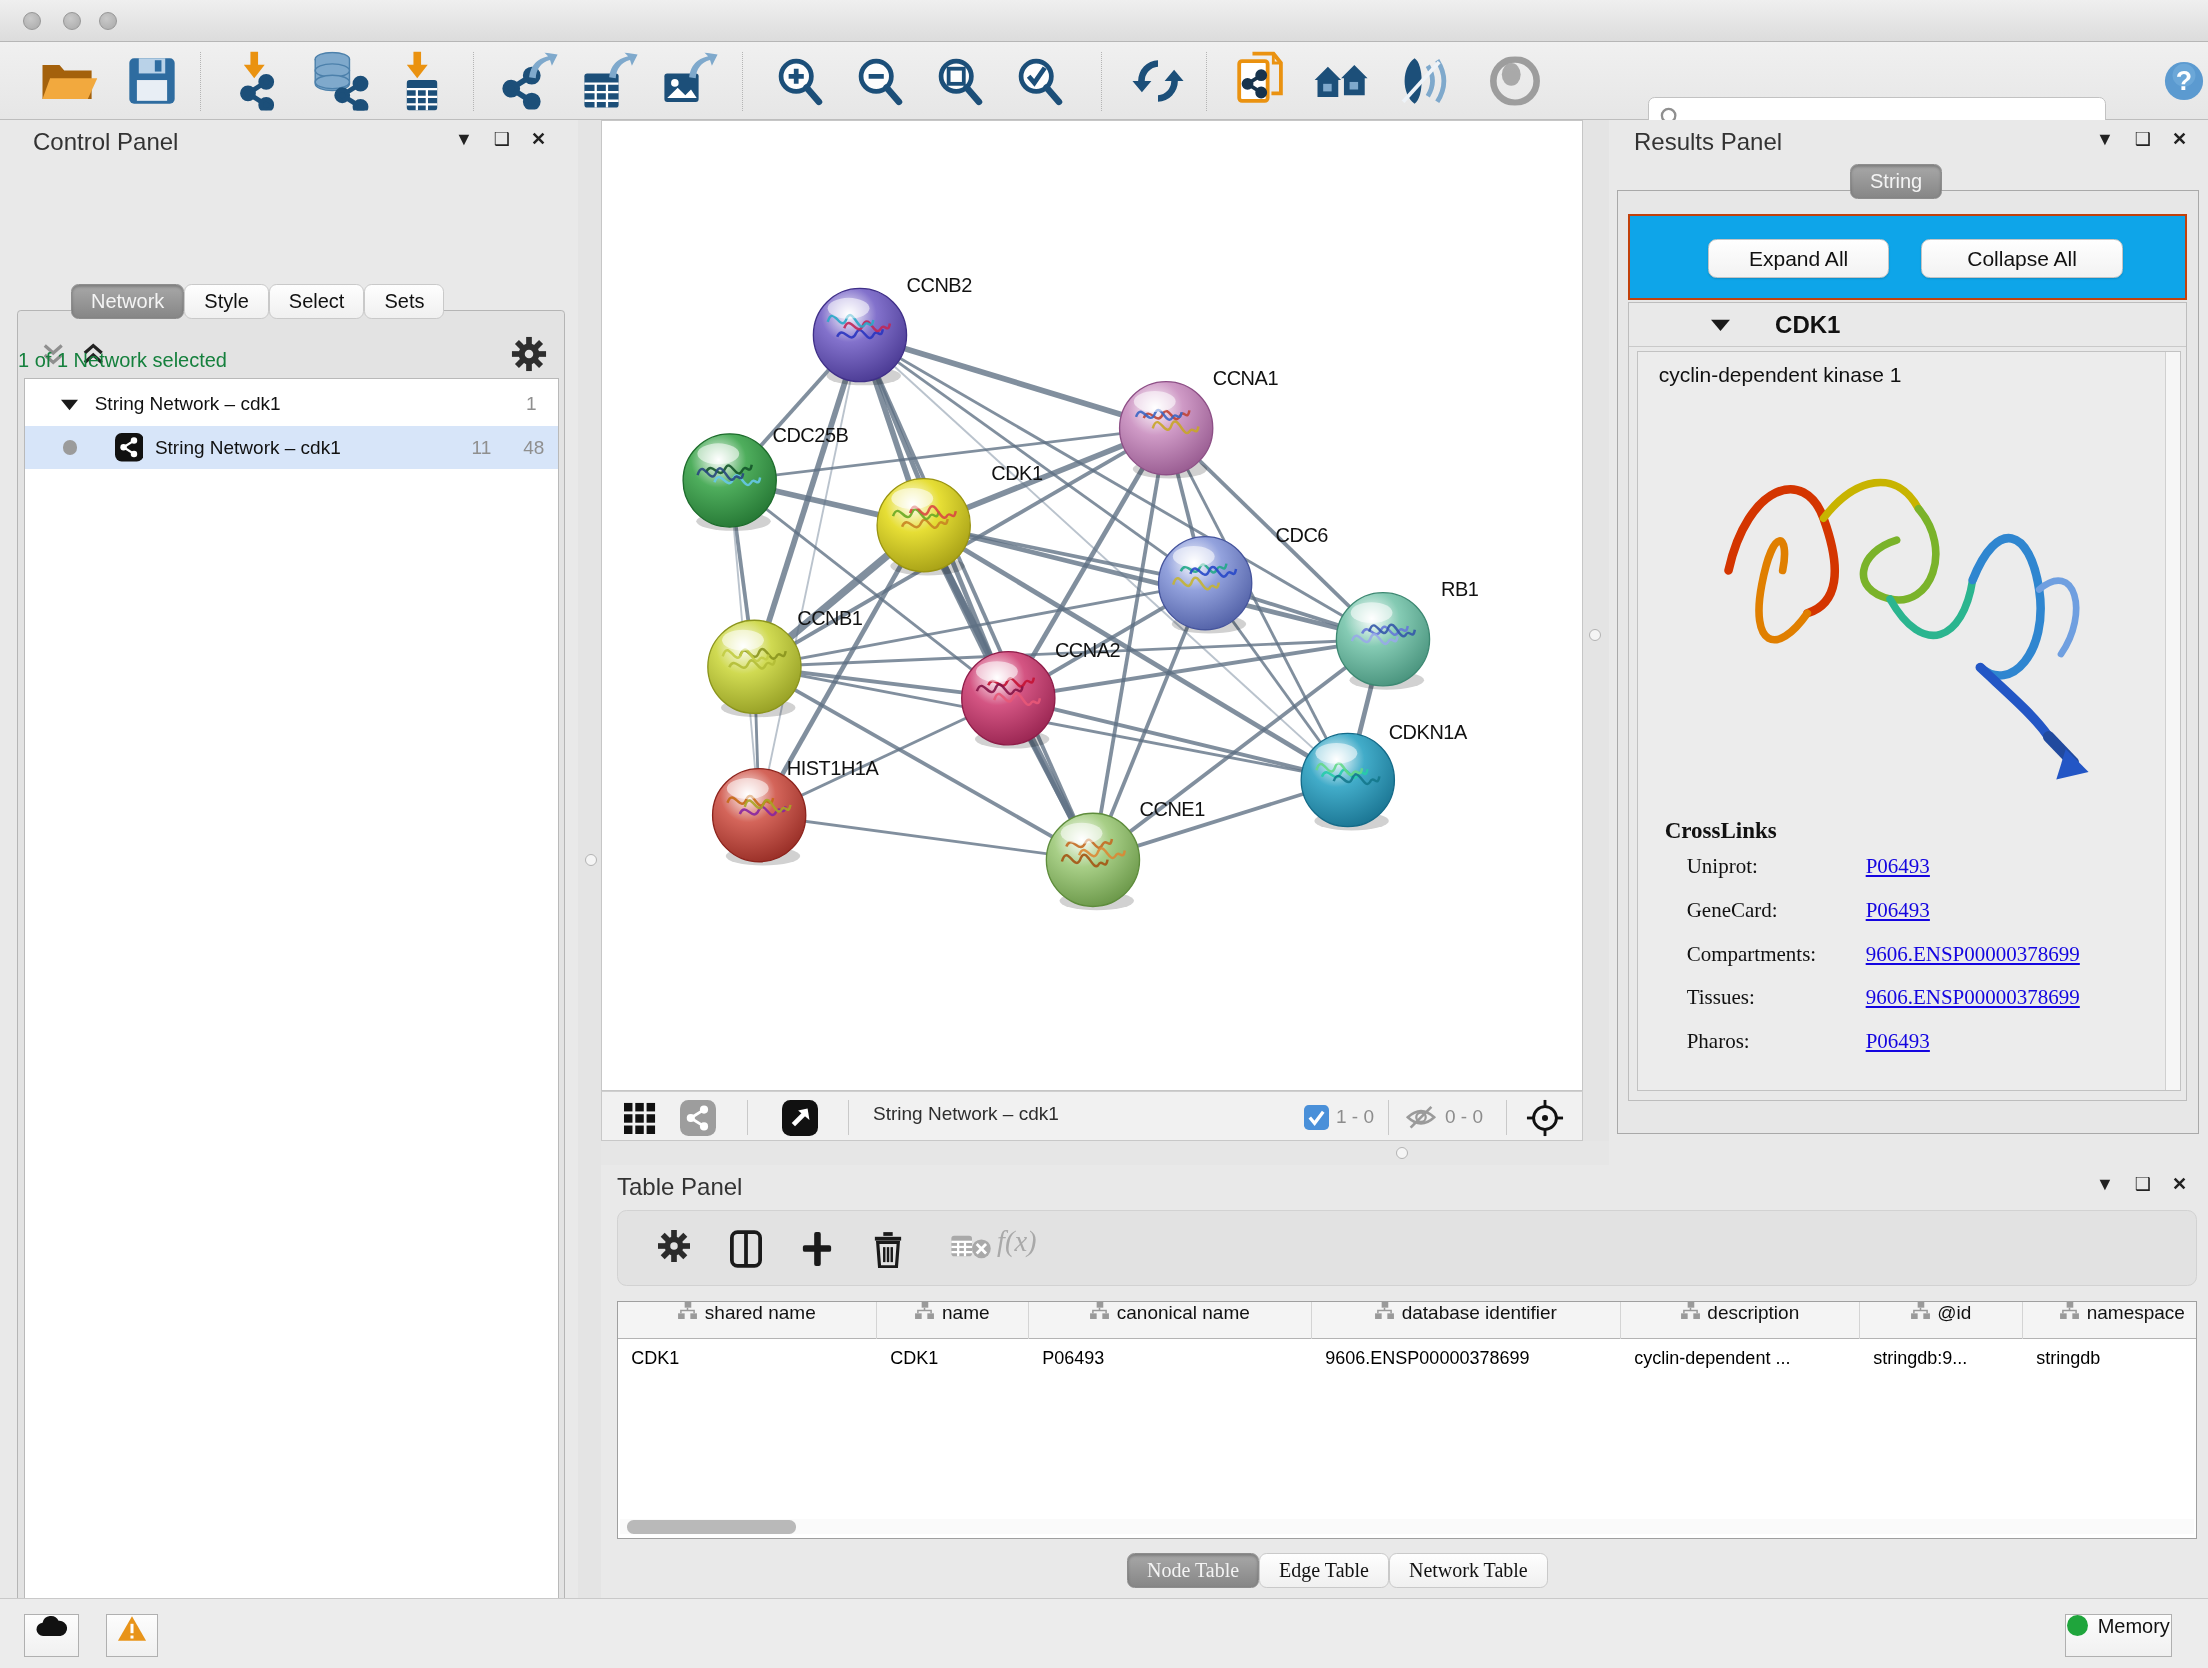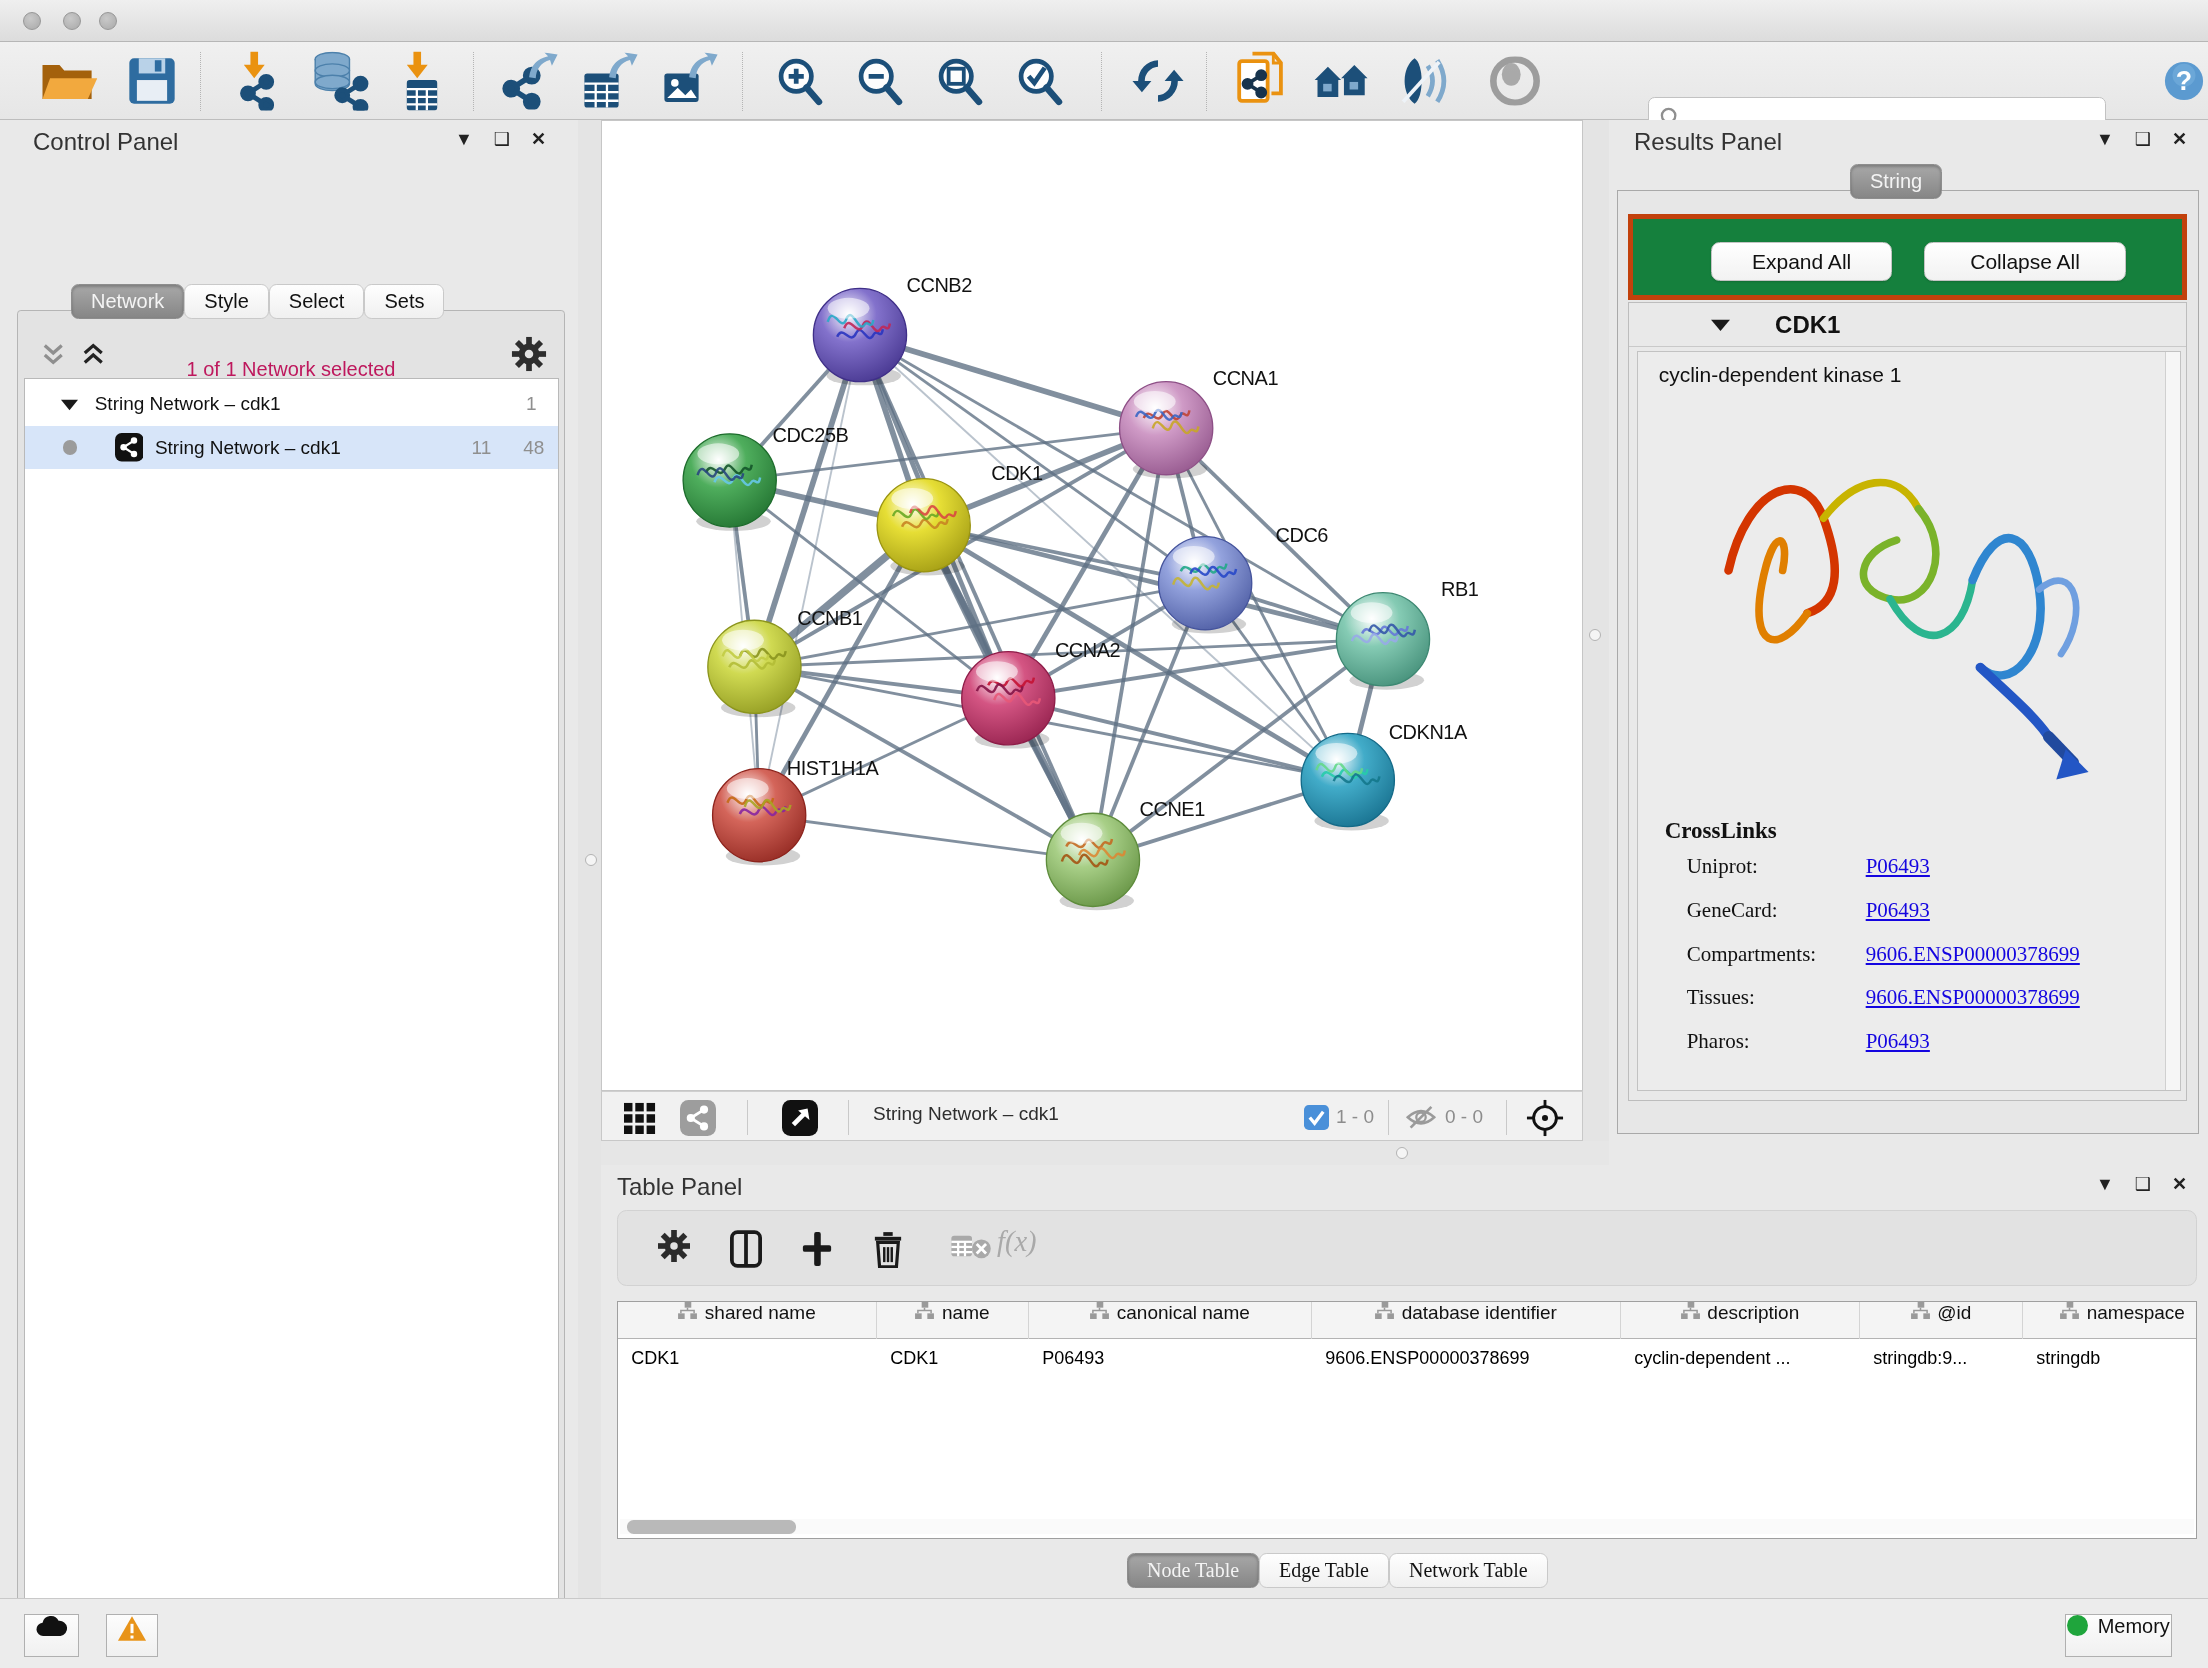--- a/index.html
+++ b/index.html
@@ -55,21 +55,21 @@
     background:#f1f1f1; border:1px solid #c8c8c8; border-top:1px solid #cfcfcf; }
   .ntb-sep { position:absolute; top:7.6px; height:35px; border-left:1px solid #c9c9c9; }
   .net-title { position:absolute; left:873px; top:1103px; font-size:19px; color:#2e2e2e; }
 
   
   .results-panel { position:absolute; left:1609px; top:120px; width:599px; height:1045px; background:#e9e9e9; }
   .rp-tab { position:absolute; left:241px; top:44px; z-index:3; }
   .rp-outer { position:absolute; left:7.6px; top:70px; width:582px; height:944px;
     background:#e7e7e7; border:1px solid #a9a9a9; }
   .rp-btnbox { position:absolute; left:10.5px; top:23px; width:559px; height:86px;
-    background:#15803d; border:5px solid #c2410c; }
+    background:#0ea5e9; border:2px solid #c2410c; }
   .rp-btn { position:absolute; top:23px; height:39px; background:linear-gradient(#ffffff,#f2f2f2);
     border:1px solid #c4c4c4; border-radius:8.6px; font-size:21px; color:#111;
     display:flex; align-items:center; justify-content:center; box-shadow:0 1px 1.9px rgba(0,0,0,.15); }
   .rp-entry { position:absolute; left:10.5px; top:111px; width:559px; height:799px;
     background:#e9e9e9; border:1px solid #bdbdbd; }
   .rp-entry-head { position:absolute; left:0; top:0; width:100%; height:44px; border-bottom:1px solid #c9c9c9; }
   .rp-inner { position:absolute; left:7.6px; top:48px; width:544px; height:740px;
     background:#ececec; border:1px solid #c2c2c2; }
   .rp-scroll { position:absolute; right:0; top:0; width:14.3px; height:100%;
     background:#f6f6f6; border-left:1px solid #d0d0d0; }
@@ -330,21 +330,21 @@
   <div class="cp-box">
     <div class="cp-subhead">
       <svg style="position:absolute;left:21px;top:3.8px" width="28.5" height="32" viewBox="0 0 30 34">
         <polyline points="6,8 15,16 24,8" fill="none" stroke="#8f8f8f" stroke-width="3.4"></polyline>
         <polyline points="6,18 15,26 24,18" fill="none" stroke="#8f8f8f" stroke-width="3.4"></polyline>
       </svg>
       <svg style="position:absolute;left:61px;top:3.8px" width="28.5" height="32" viewBox="0 0 30 34">
         <polyline points="6,16 15,8 24,16" fill="none" stroke="#222" stroke-width="3.4"></polyline>
         <polyline points="6,26 15,18 24,26" fill="none" stroke="#222" stroke-width="3.4"></polyline>
       </svg>
-      <div style="position:absolute;left:0;top:24px;width:100%;text-align:center;font-size:20px;color:#be185d">1 of 1 Network selected</div>
+      <div style="position:absolute;left:0;top:15px;width:100%;font-size:20px;color:#15803d">1 of 1 Network selected</div>
       <svg style="position:absolute;right:17px;top:1.9px" width="36" height="36" viewBox="0 0 38 38" id="cp-gear">
           <rect x="16" y="1" width="6" height="10" fill="#2e2e2e" transform="rotate(0 19 19)"></rect>
           <rect x="16" y="1" width="6" height="10" fill="#2e2e2e" transform="rotate(45 19 19)"></rect>
           <rect x="16" y="1" width="6" height="10" fill="#2e2e2e" transform="rotate(90 19 19)"></rect>
           <rect x="16" y="1" width="6" height="10" fill="#2e2e2e" transform="rotate(135 19 19)"></rect>
           <rect x="16" y="1" width="6" height="10" fill="#2e2e2e" transform="rotate(180 19 19)"></rect>
           <rect x="16" y="1" width="6" height="10" fill="#2e2e2e" transform="rotate(225 19 19)"></rect>
           <rect x="16" y="1" width="6" height="10" fill="#2e2e2e" transform="rotate(270 19 19)"></rect>
           <rect x="16" y="1" width="6" height="10" fill="#2e2e2e" transform="rotate(315 19 19)"></rect>
           <circle cx="19" cy="19" r="11" fill="#2e2e2e"></circle>

